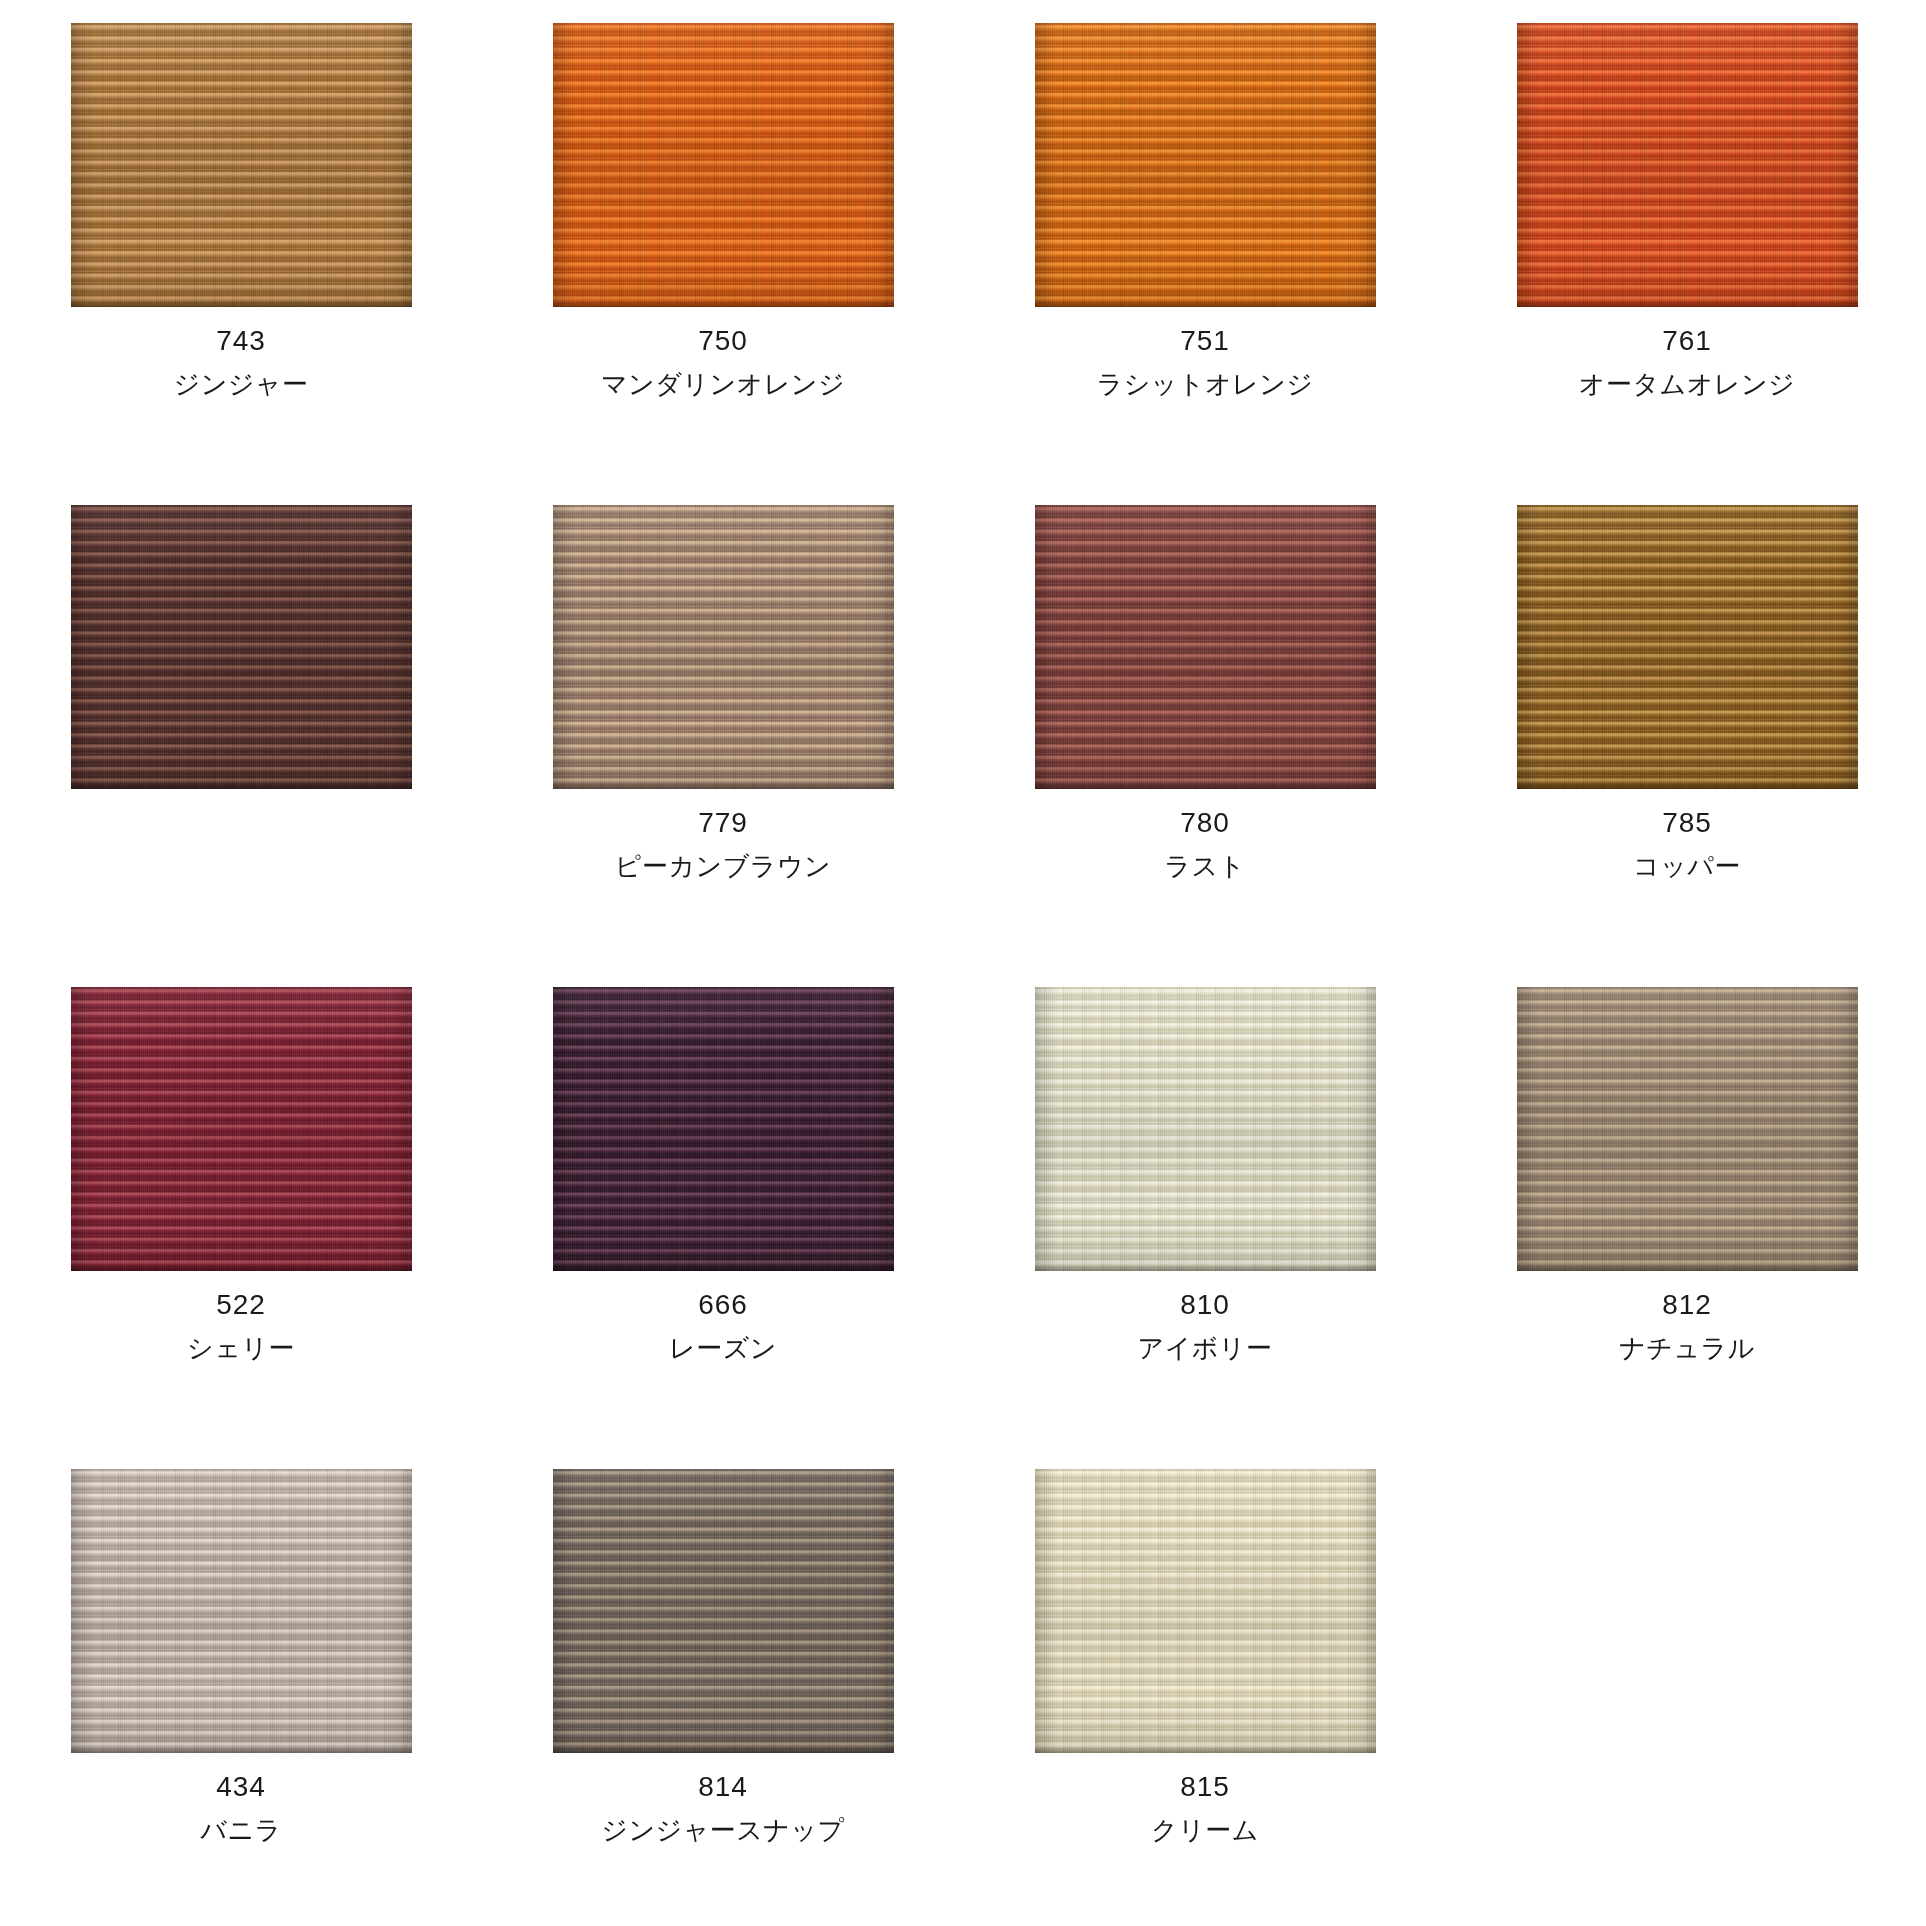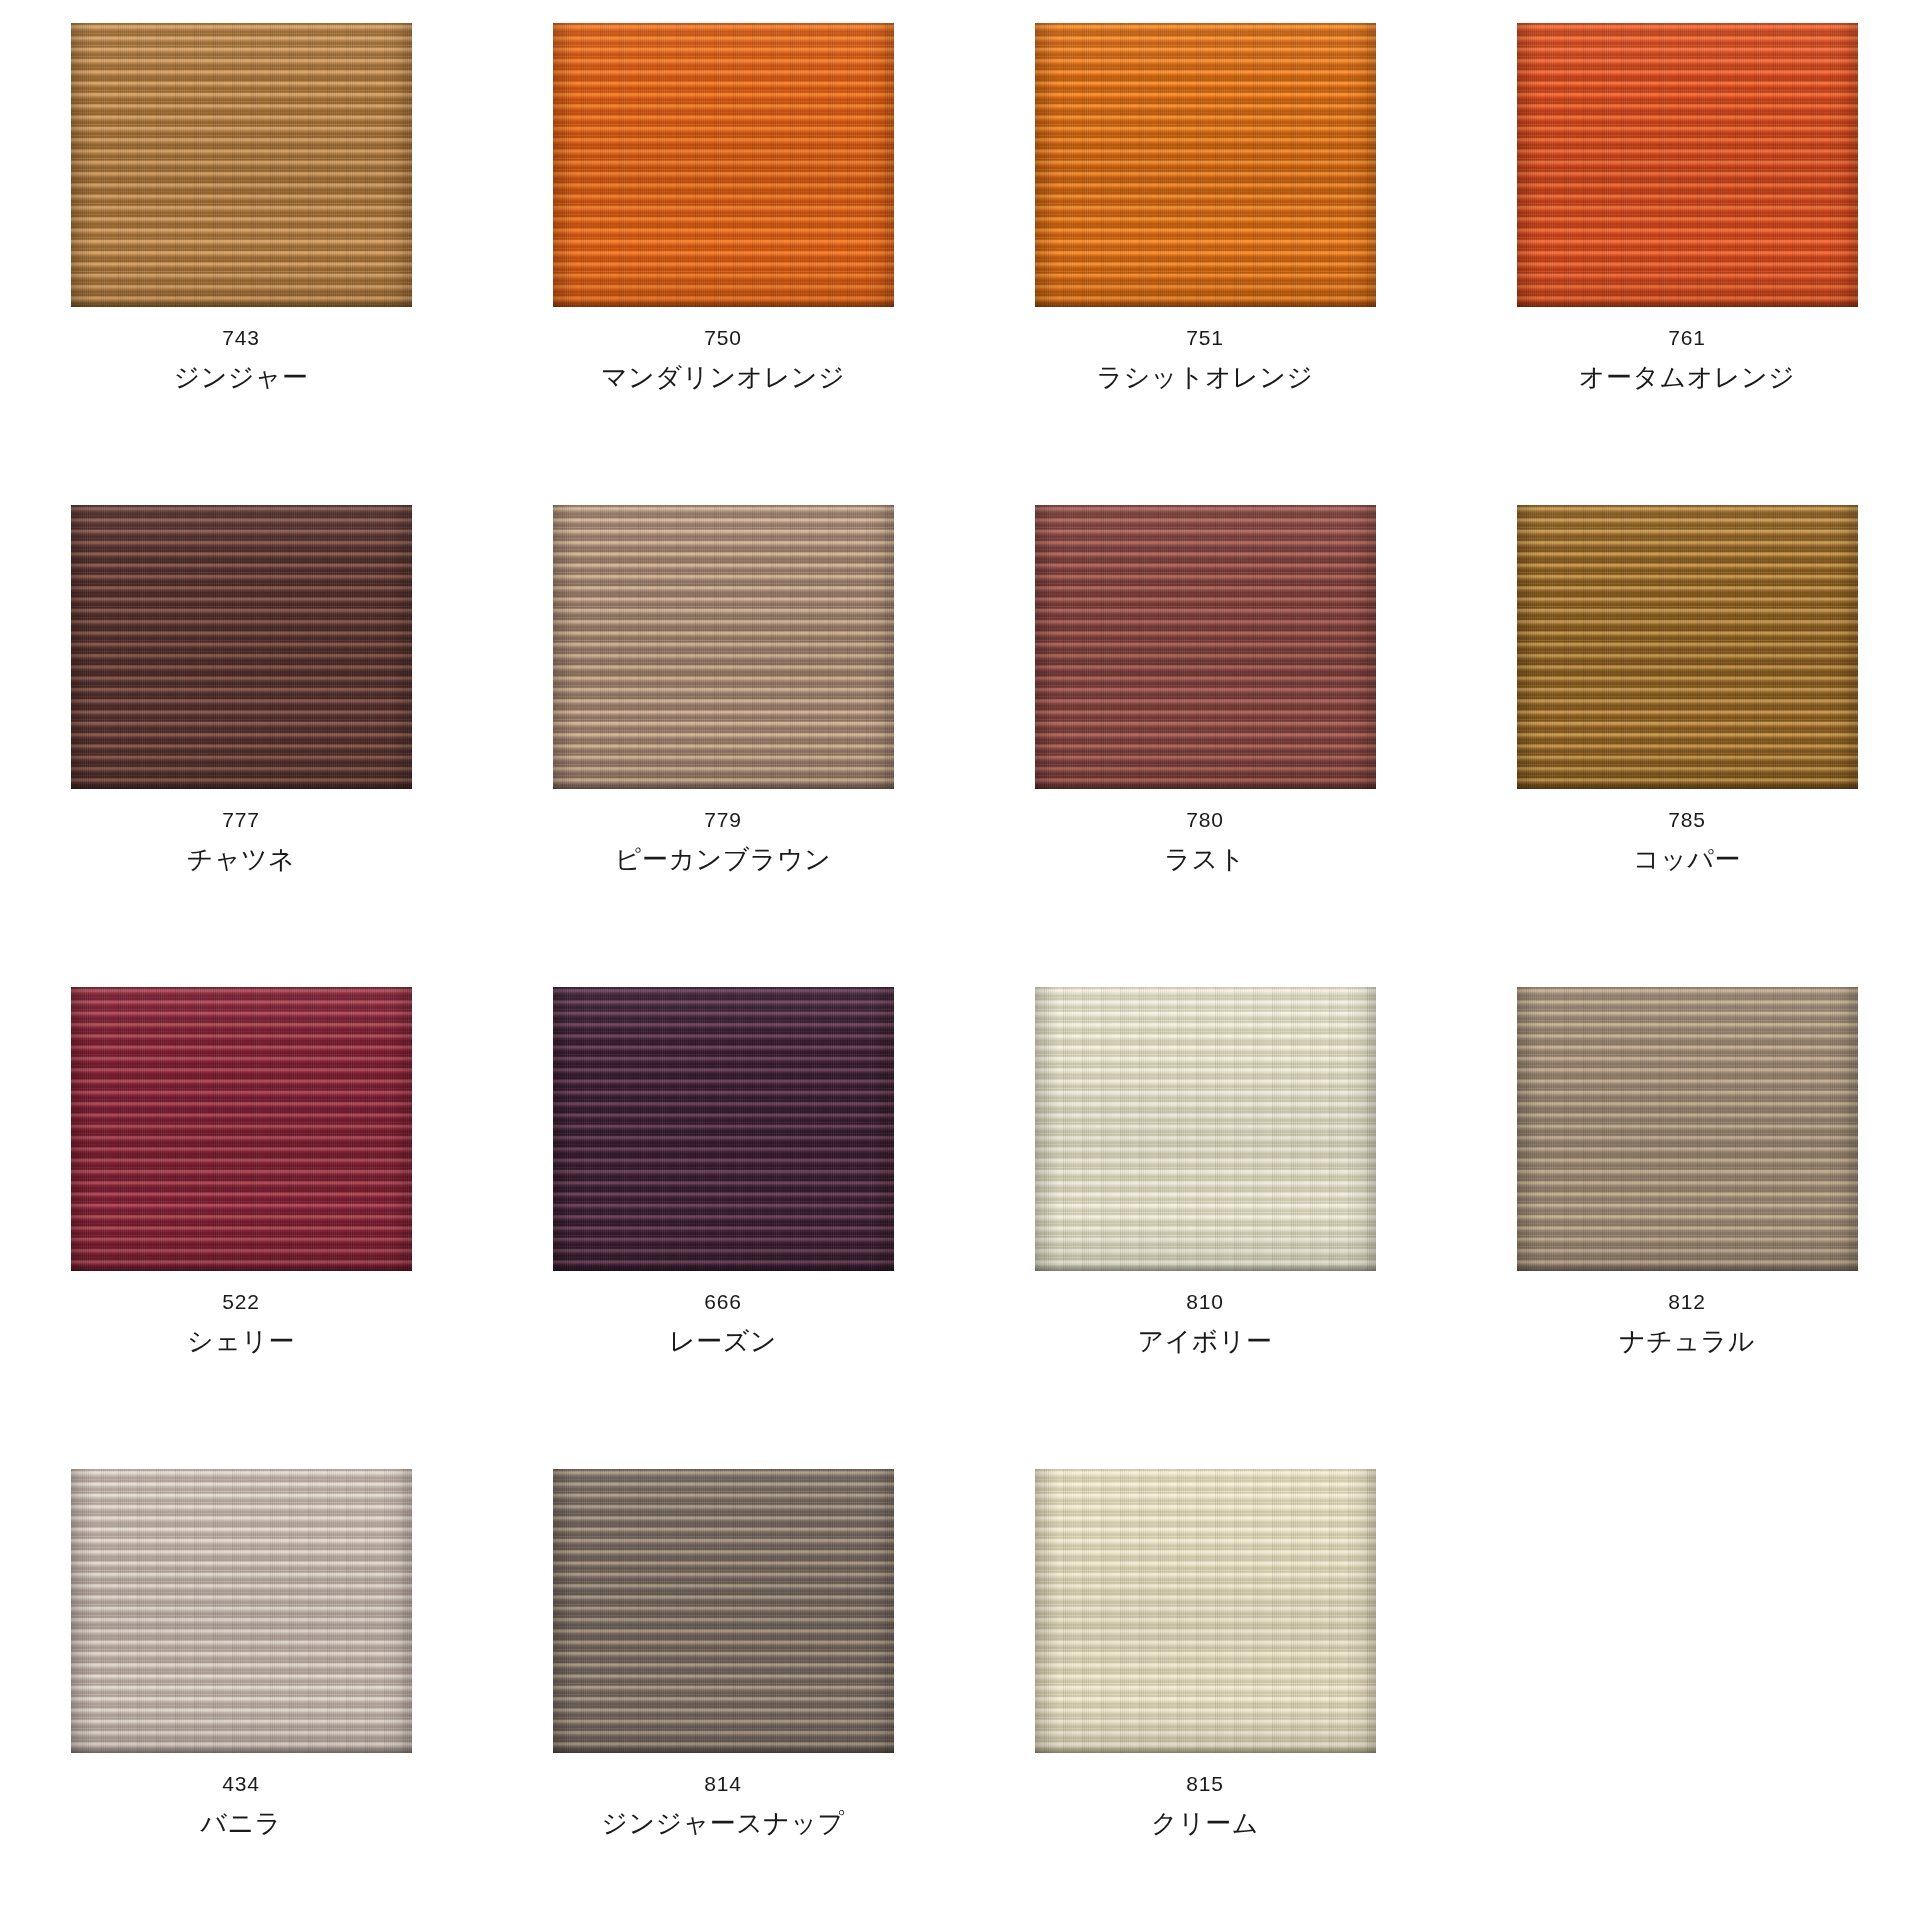--- a/index.html
+++ b/index.html
@@ -110,21 +110,21 @@
 
   
   .label-block {
     margin-top: 20px;
     width: 100%;
     text-align: center;
     color: #1a1a1a;
     line-height: 1.0;
   }
   .color-number {
-    font-size: 21px;
+    font-size: 28px;
     font-weight: 400;
     letter-spacing: 0.9px;
     display: block;
   }
   .color-name {
     font-size: 26px;
     font-weight: 400;
     letter-spacing: 0.5px;
     display: block;
     margin-top: 16px;
@@ -183,24 +183,20 @@
         <span class="color-name">オータムオレンジ</span>
       </div>
     </div>
     <div class="swatch-cell">
       <div class="chip" style="background-color: rgb(94, 56, 52);">
         <div class="ribs" style="background-image: repeating-linear-gradient(rgb(70, 39, 36) 0px, rgb(70, 39, 36) 1.4px, rgb(138, 90, 76) 2.8px, rgb(138, 90, 76) 4.2px, rgb(94, 56, 52) 6.1px, rgb(70, 39, 36) 8.5px, rgb(70, 39, 36) 10px, rgb(94, 56, 52) 11.3px);"></div>
         <div class="warp"></div>
         <div class="sheen"></div>
         <div class="edges"></div>
       </div>
-      <div class="label-block">
-        <span class="color-number">777</span>
-        <span class="color-name">チャツネ</span>
-      </div>
     </div>
     <div class="swatch-cell">
       <div class="chip" style="background-color: rgb(171, 141, 120);">
         <div class="ribs" style="background-image: repeating-linear-gradient(rgb(141, 113, 96) 0px, rgb(141, 113, 96) 1.4px, rgb(212, 182, 148) 2.8px, rgb(212, 182, 148) 4.2px, rgb(171, 141, 120) 6.1px, rgb(141, 113, 96) 8.5px, rgb(141, 113, 96) 10px, rgb(171, 141, 120) 11.3px);"></div>
         <div class="warp"></div>
         <div class="sheen"></div>
         <div class="edges"></div>
       </div>
       <div class="label-block">
         <span class="color-number">779</span>

